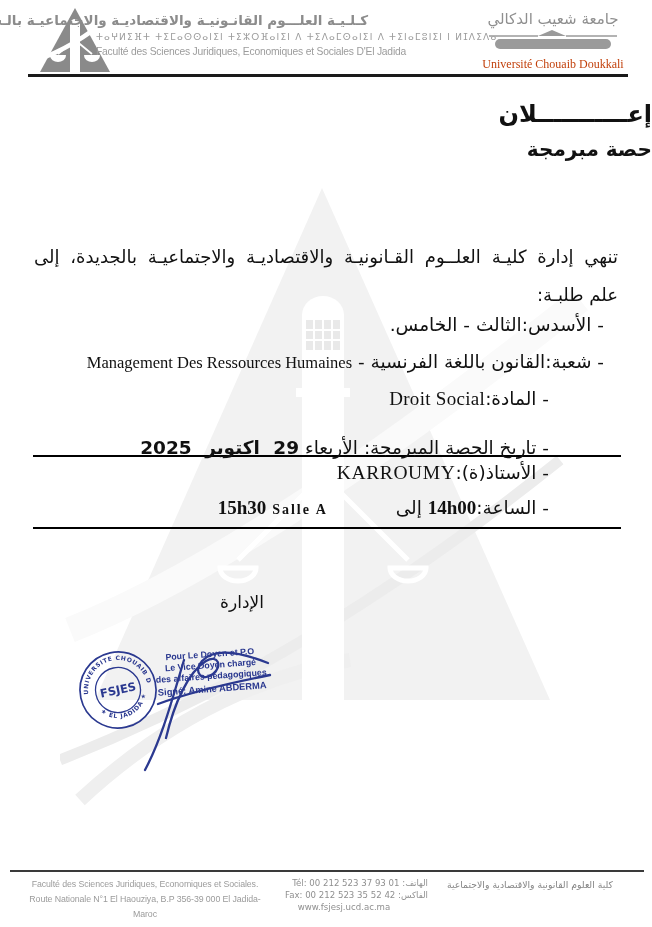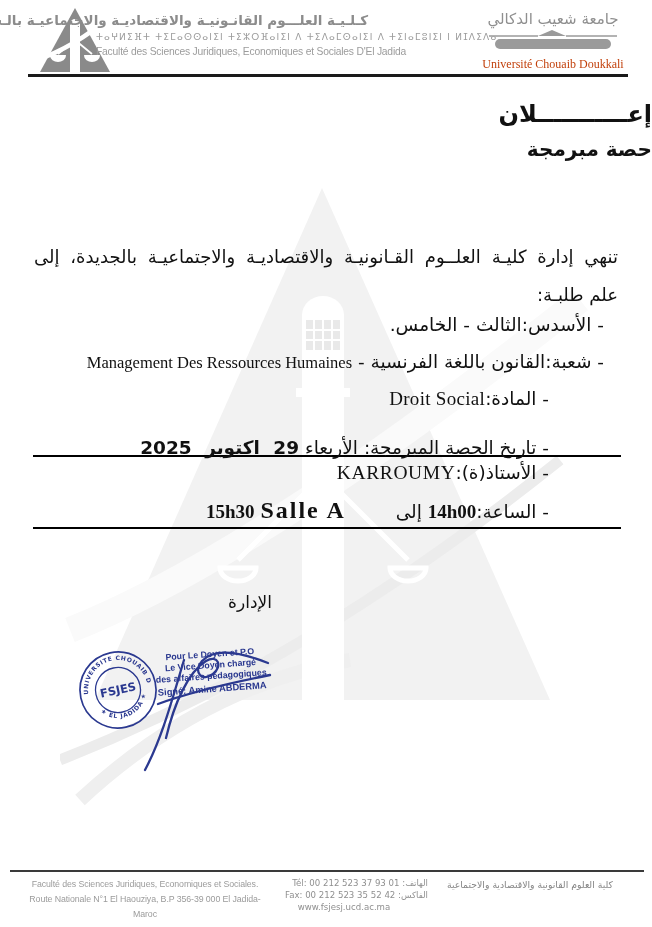--- a/index.html
+++ b/index.html
@@ -46,27 +46,27 @@
   #item-branch    { top: 351px; right: 48px; }
   #item-branch .latin-serif { font-size: 16.5px; }
   #item-subject   { top: 388px; right: 103px; }
   #item-subject .latin-serif { font-size: 19px; letter-spacing: 0.3px; }
   #item-professor { top: 423px; right: 103px; margin-top: 39px; }
   #item-professor .latin-serif { font-size: 19.5px; letter-spacing: 0.6px; }
   #item-date      { top: 437px; right: 103px; }
   #item-date .date-bold { font-weight: bold; word-spacing: 7px; }
   #item-time      { top: 497px; right: 103px; }
   .time-bold { font-family: "Liberation Serif", serif; font-weight: bold; font-size: 19px; }
-  #room { font-family: "Liberation Serif", serif; font-weight: bold; font-size: 24px; margin-right: 44px; letter-spacing: 2px; }
+  #room { font-family: "Liberation Serif", serif; font-weight: bold; font-size: 14px; margin-right: 62px; letter-spacing: 2px; }
   .hr-line { left: 33px; width: 588px; height: 1.6px; background: #000; z-index: 2; }
   #hr1 { top: 455px; }
   #hr2 { top: 527px; }
 
   
-  #administration { left: 8px; top: 592px; width: 484px; text-align: center; direction: rtl; font-size: 17px; z-index: 2; }
+  #administration { left: 0; top: 592px; width: 484px; text-align: center; direction: rtl; font-size: 17px; z-index: 2; }
   #seal { left: 76px; top: 648px; transform: rotate(-12deg); z-index: 3; }
   #stamp-text { left: 146px; top: 649px; width: 130px; text-align: center;
                 color: #2b3990; font-weight: bold; font-size: 8.8px; line-height: 10.8px;
                 transform: rotate(-4deg); z-index: 3; font-family: "Liberation Sans", sans-serif; }
   #stamp-signed { margin-top: 3px; white-space: nowrap; font-size: 9.3px; }
   #signature-svg { left: 118px; top: 638px; z-index: 2; }
 
   
   #footer-rule { left: 10px; top: 870px; width: 634px; height: 1.5px; background: #3a3a3a; z-index: 2; }
   #footer-left { left: 28px; top: 877px; width: 234px; text-align: center; color: #9b9b9b;

